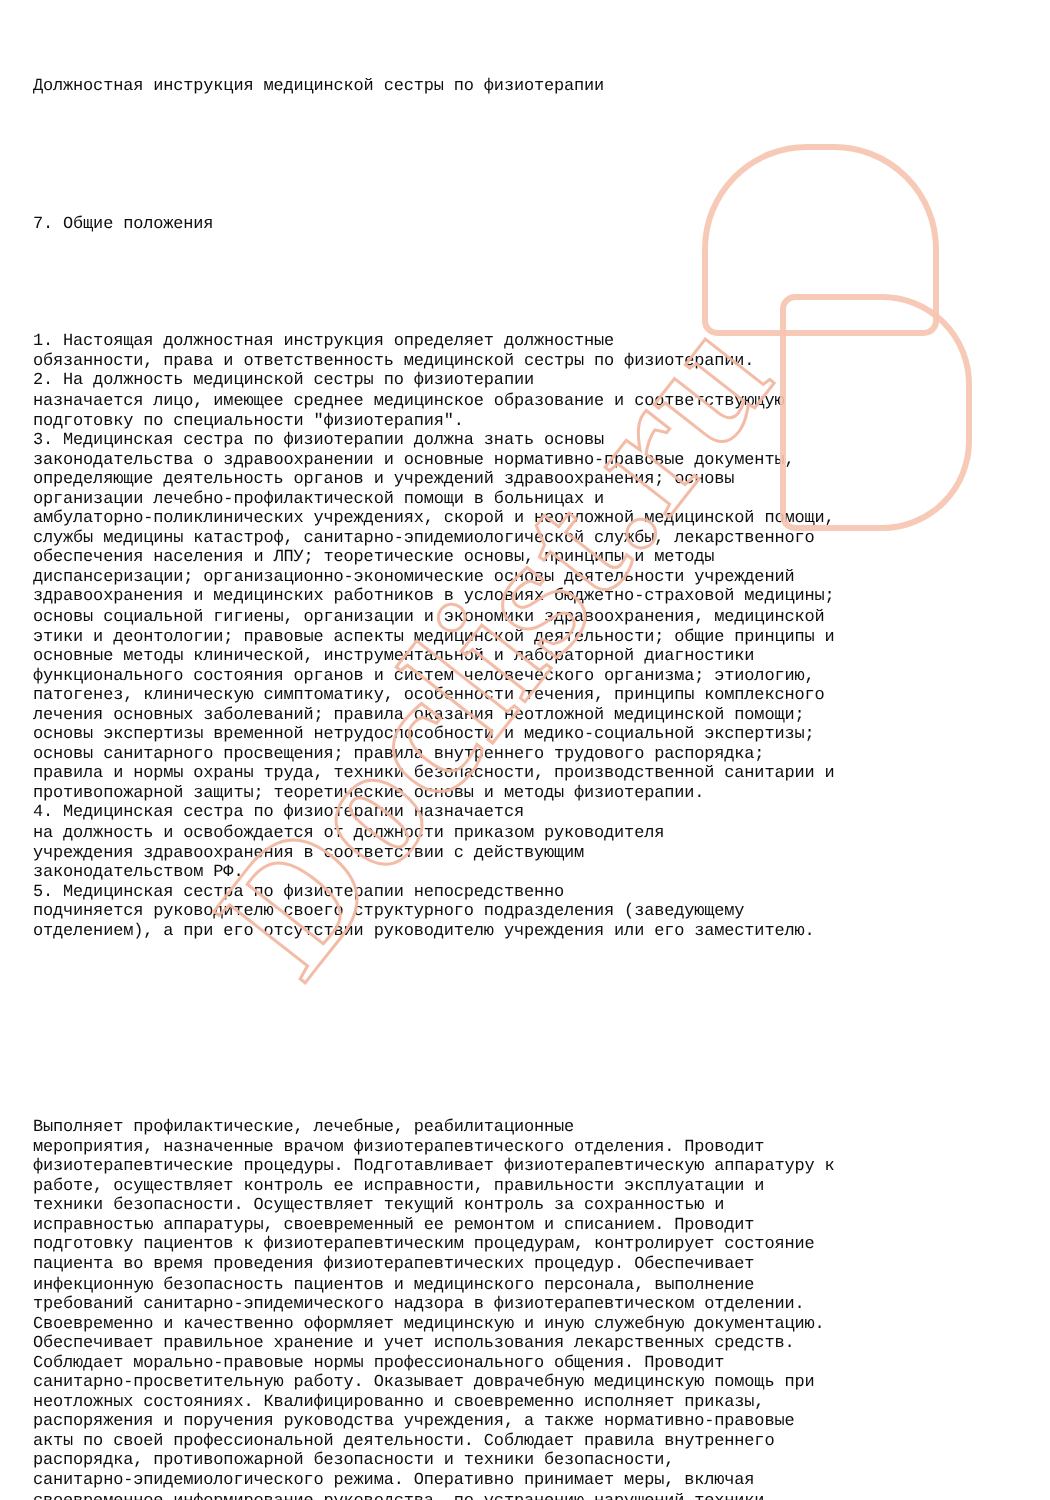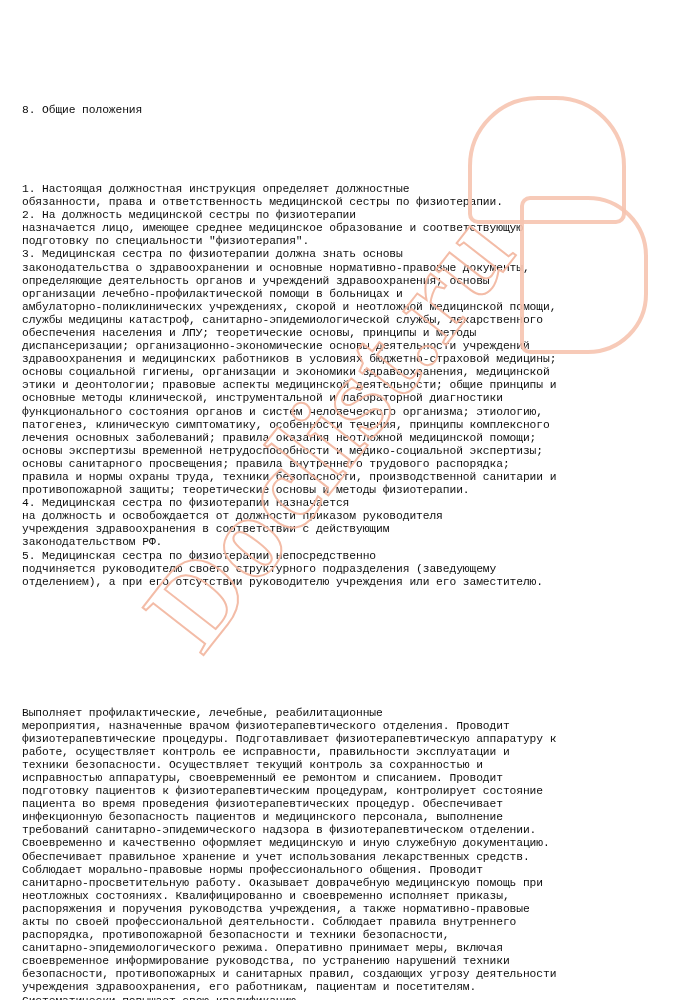--- a/index.html
+++ b/index.html
@@ -71,23 +71,24 @@
 </head>
 <body>
 
 <div id="watermark">
   <div class="wm-blob" style="left:468px;top:96px;width:150px;height:120px;border-radius:70px 70px 10px 10px;"></div>
   <div class="wm-blob" style="left:520px;top:196px;width:120px;height:150px;border-radius:10px 60px 60px 10px;"></div>
   <div class="wm-text">Doclist.ru</div>
 </div>
 
 <div id="doc">
+  <div class="block title">Должностная инструкция медицинской сестры по физиотерапии</div>
   <div class="gap"></div>
 
-  <div class="block">8. Общие положения</div>
+  <div class="block">7. Общие положения</div>
   <div class="gap"></div>
   <div class="block">1. Настоящая должностная инструкция определяет должностные
 обязанности, права и ответственность медицинской сестры по физиотерапии.
 2. На должность медицинской сестры по физиотерапии
 назначается лицо, имеющее среднее медицинское образование и соответствующую
 подготовку по специальности "физиотерапия".
 3. Медицинская сестра по физиотерапии должна знать основы
 законодательства о здравоохранении и основные нормативно-правовые документы,
 определяющие деятельность органов и учреждений здравоохранения; основы
 организации лечебно-профилактической помощи в больницах и

